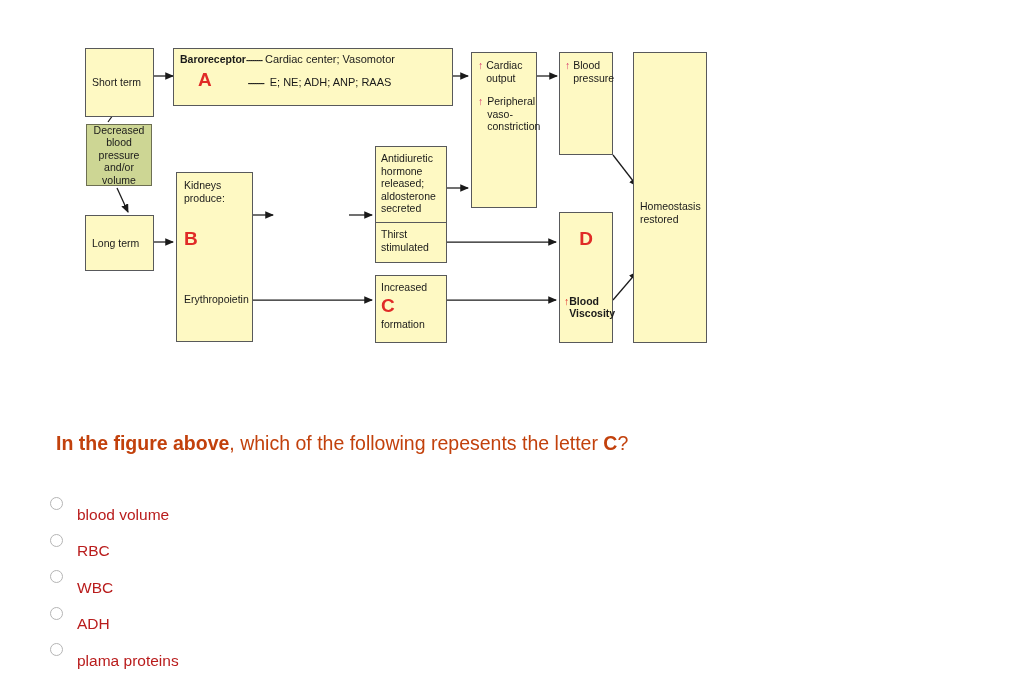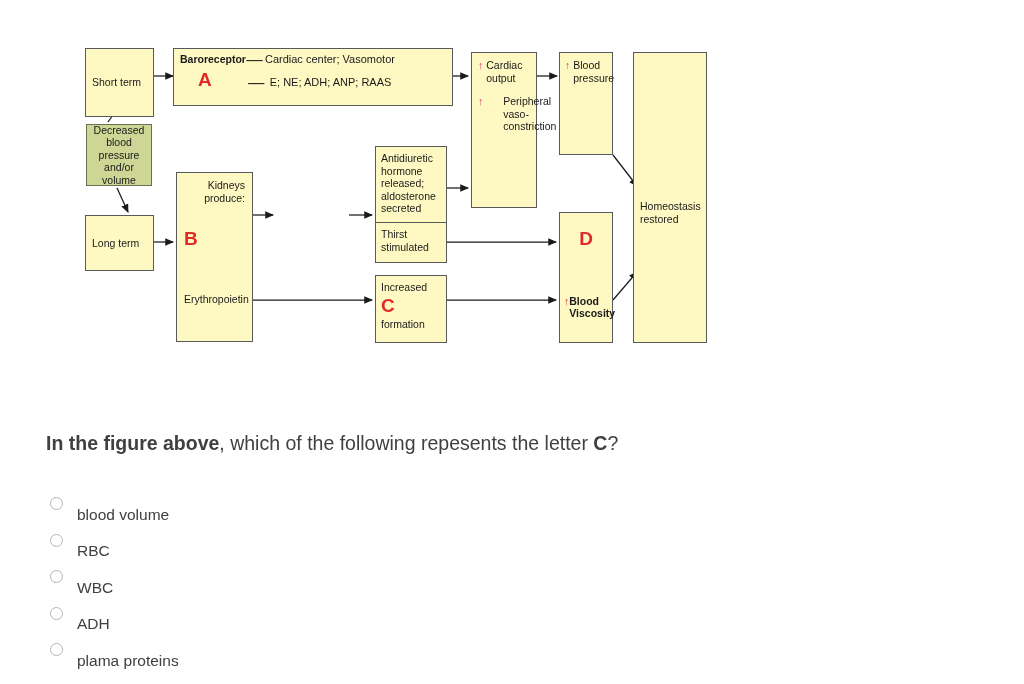--- a/index.html
+++ b/index.html
@@ -47,25 +47,25 @@
   svg#connectors {
     position: absolute;
     left: 0; top: 0;
     width: 1024px; height: 400px;
     pointer-events: none;
   }
 
   
   #question {
     position: absolute;
-    left: 46px; top: 430px;
+    left: 56px; top: 430px;
     width: 900px;
     font-size: 19.5px;
     line-height: 26px;
-    color: #404040;
+    color: #c2410c;
     font-family: "Liberation Sans", sans-serif;
   }
   #question b { font-weight: bold; }
 
   #options {
     position: absolute;
     left: 50px; top: 492px;
     width: 500px;
   }
   .opt {
@@ -79,21 +79,21 @@
     border: 1.4px solid #b5b5b5;
     border-radius: 50%;
     background: #fff;
     flex: 0 0 auto;
     margin-right: 14px;
     align-self: flex-start;
     margin-top: 5px;
   }
   .opt-label {
     font-size: 15.5px;
-    color: #404040;
+    color: #b91c1c;
     line-height: 18px;
     padding-top: 9px;
   }
 </style>
 </head>
 <body>
 
 <div id="figure">
 
   <svg id="connectors" viewBox="0 0 1024 400" xmlns="http://www.w3.org/2000/svg">
@@ -153,21 +153,21 @@
       <span style="font-size:11px;">Cardiac center; Vasomotor</span>
     </div>
     <div style="display:flex; align-items:baseline; margin-top:3px;">
       <span class="redletter" style="margin-left:18px;">A</span>
       <span style="font-weight:bold; font-size:9px; letter-spacing:-1px; margin-left:36px;">--------</span>
       <span style="font-size:11px; margin-left:6px;">E; NE; ADH; ANP; RAAS</span>
     </div>
   </div>
 
   <div class="box" style="left:176px; top:172px; width:77px; height:170px; padding:6px 7px;">
-    <div style="white-space:pre-line;text-align:right;">Kidneys produce:</div>
+    <div style="white-space:pre-line;">Kidneys produce:</div>
     <div class="redletter" style="margin-top:25px;">B</div>
     <div style="position:absolute; left:7px; top:120px;">Erythropoietin</div>
   </div>
 
 
   <div class="box" style="left:375px; top:146px; width:72px; height:77px; padding:5px 5px;">
     <span>Antidiuretic hormone released; aldosterone secreted</span>
   </div>
 
   <div class="box" style="left:375px; top:222px; width:72px; height:41px; padding:5px 5px;">
@@ -180,21 +180,21 @@
     <div style="margin-top:3px;">formation</div>
   </div>
 
   <div class="box" style="left:471px; top:52px; width:66px; height:156px; padding:6px 6px;">
     <div style="display:flex;">
       <span class="uparrow">↑</span>
       <span style="margin-left:3px;">Cardiac output</span>
     </div>
     <div style="display:flex; margin-top:11px;">
       <span class="uparrow">↑</span>
-      <span style="margin-left:20px;">Peripheral vaso-constriction</span>
+      <span style="margin-left:4px;">Peripheral vaso-constriction</span>
     </div>
   </div>
 
   <div class="box" style="left:559px; top:52px; width:54px; height:103px; padding:6px 5px;">
     <div style="display:flex;">
       <span class="uparrow">↑</span>
       <span style="margin-left:3px;">Blood pressure</span>
     </div>
   </div>
 

